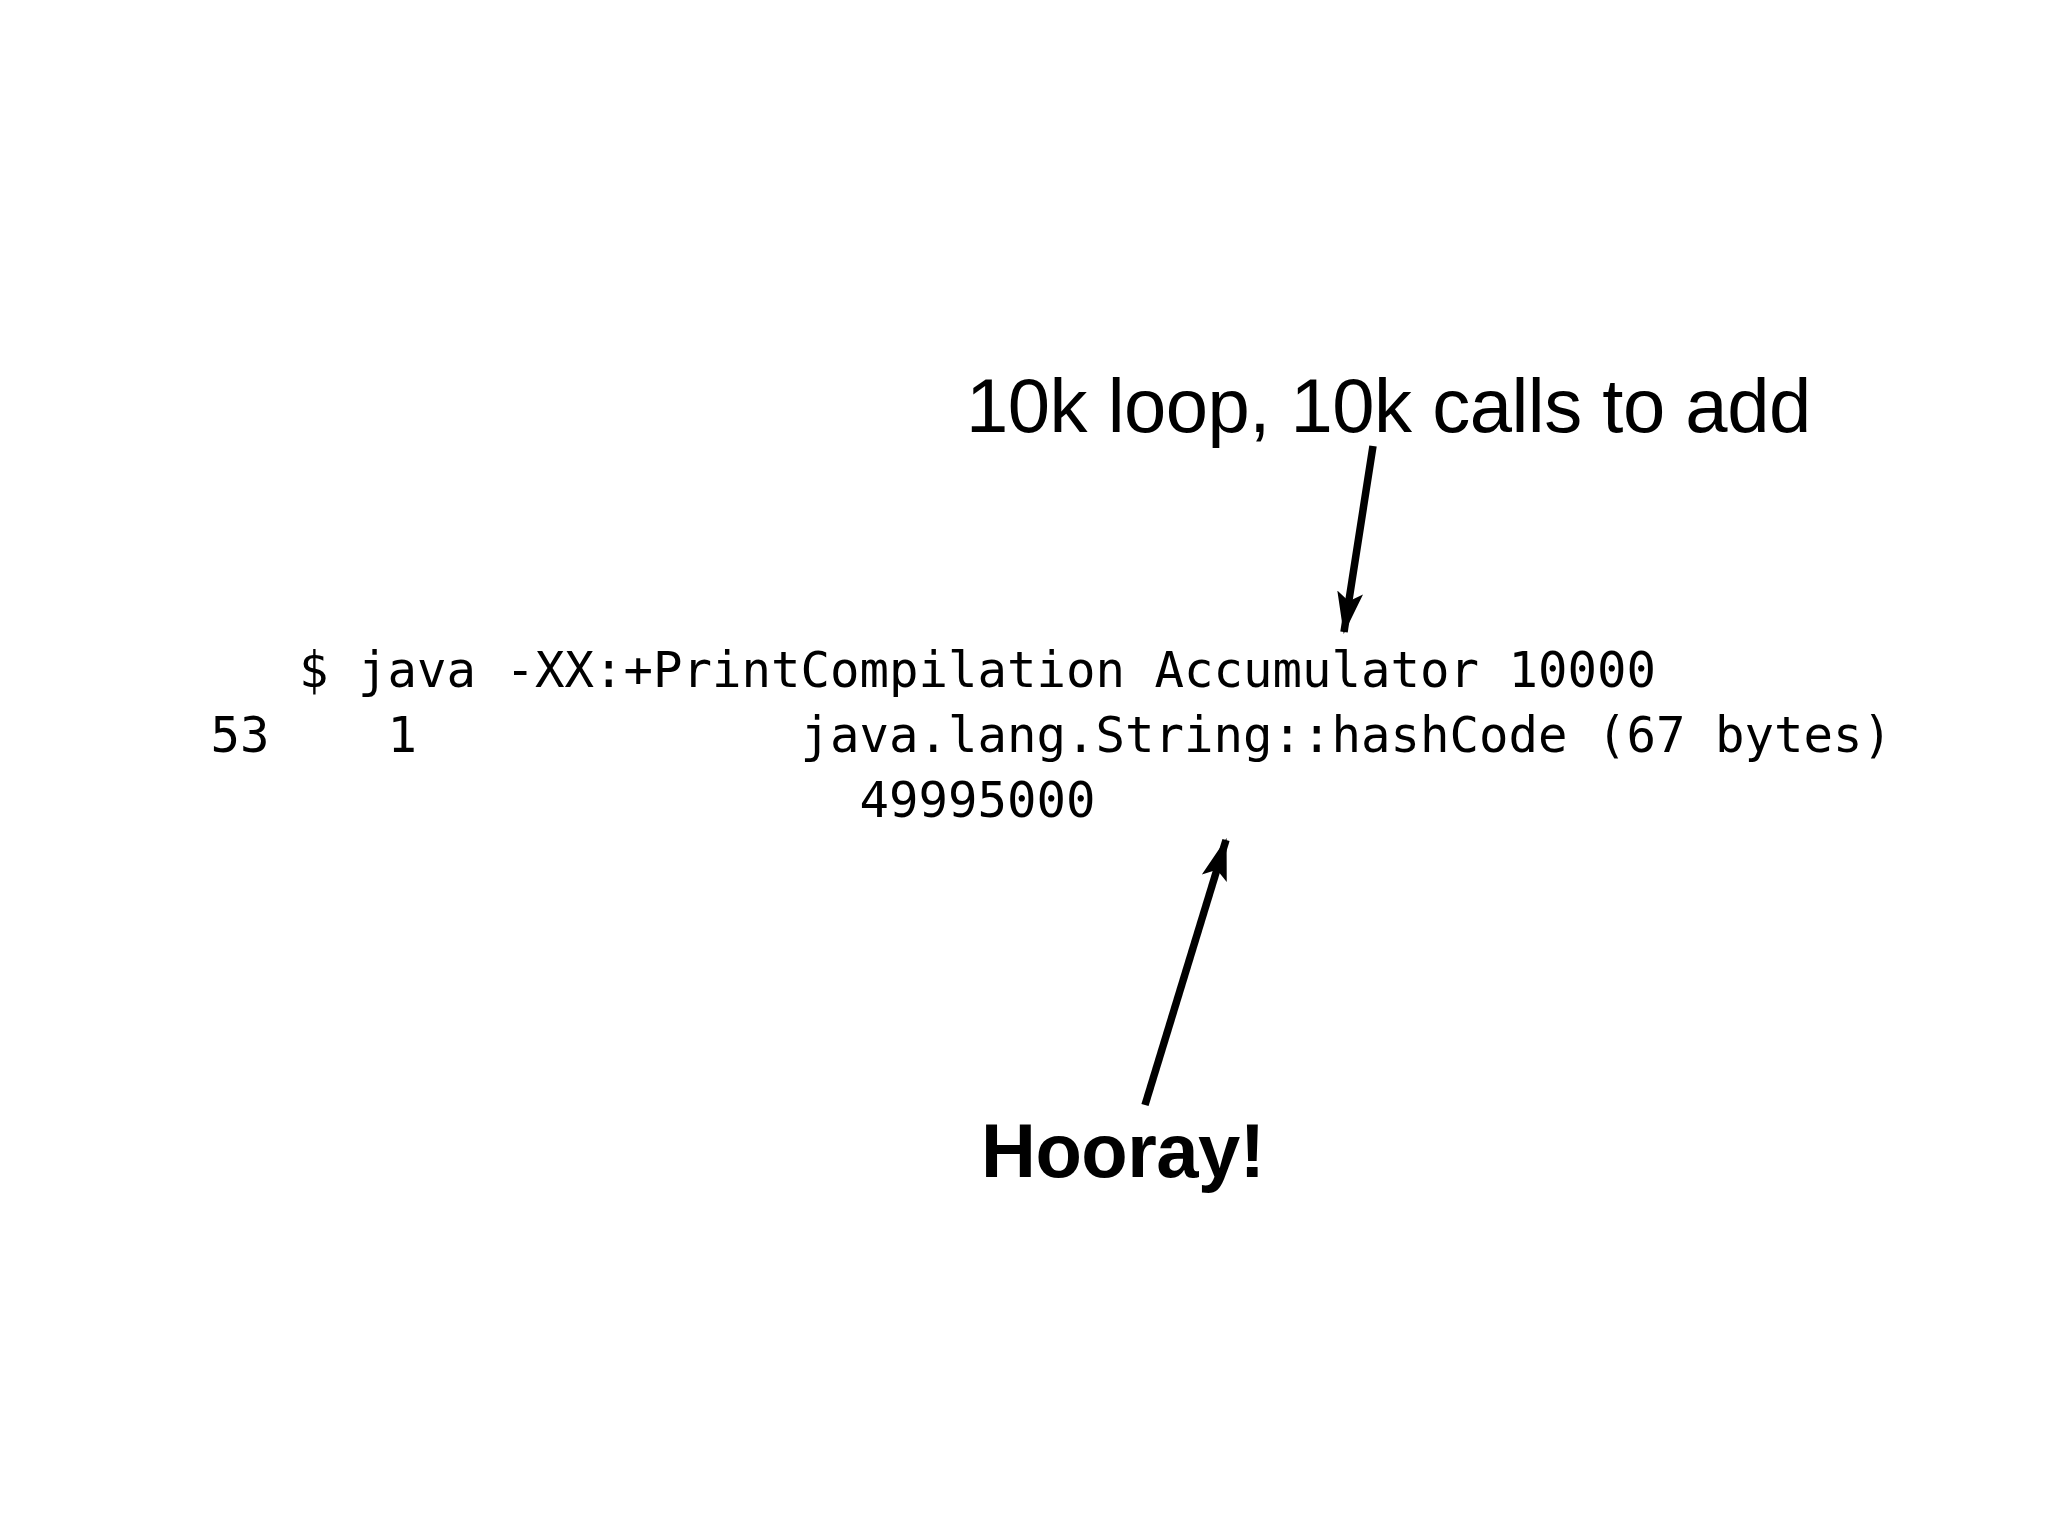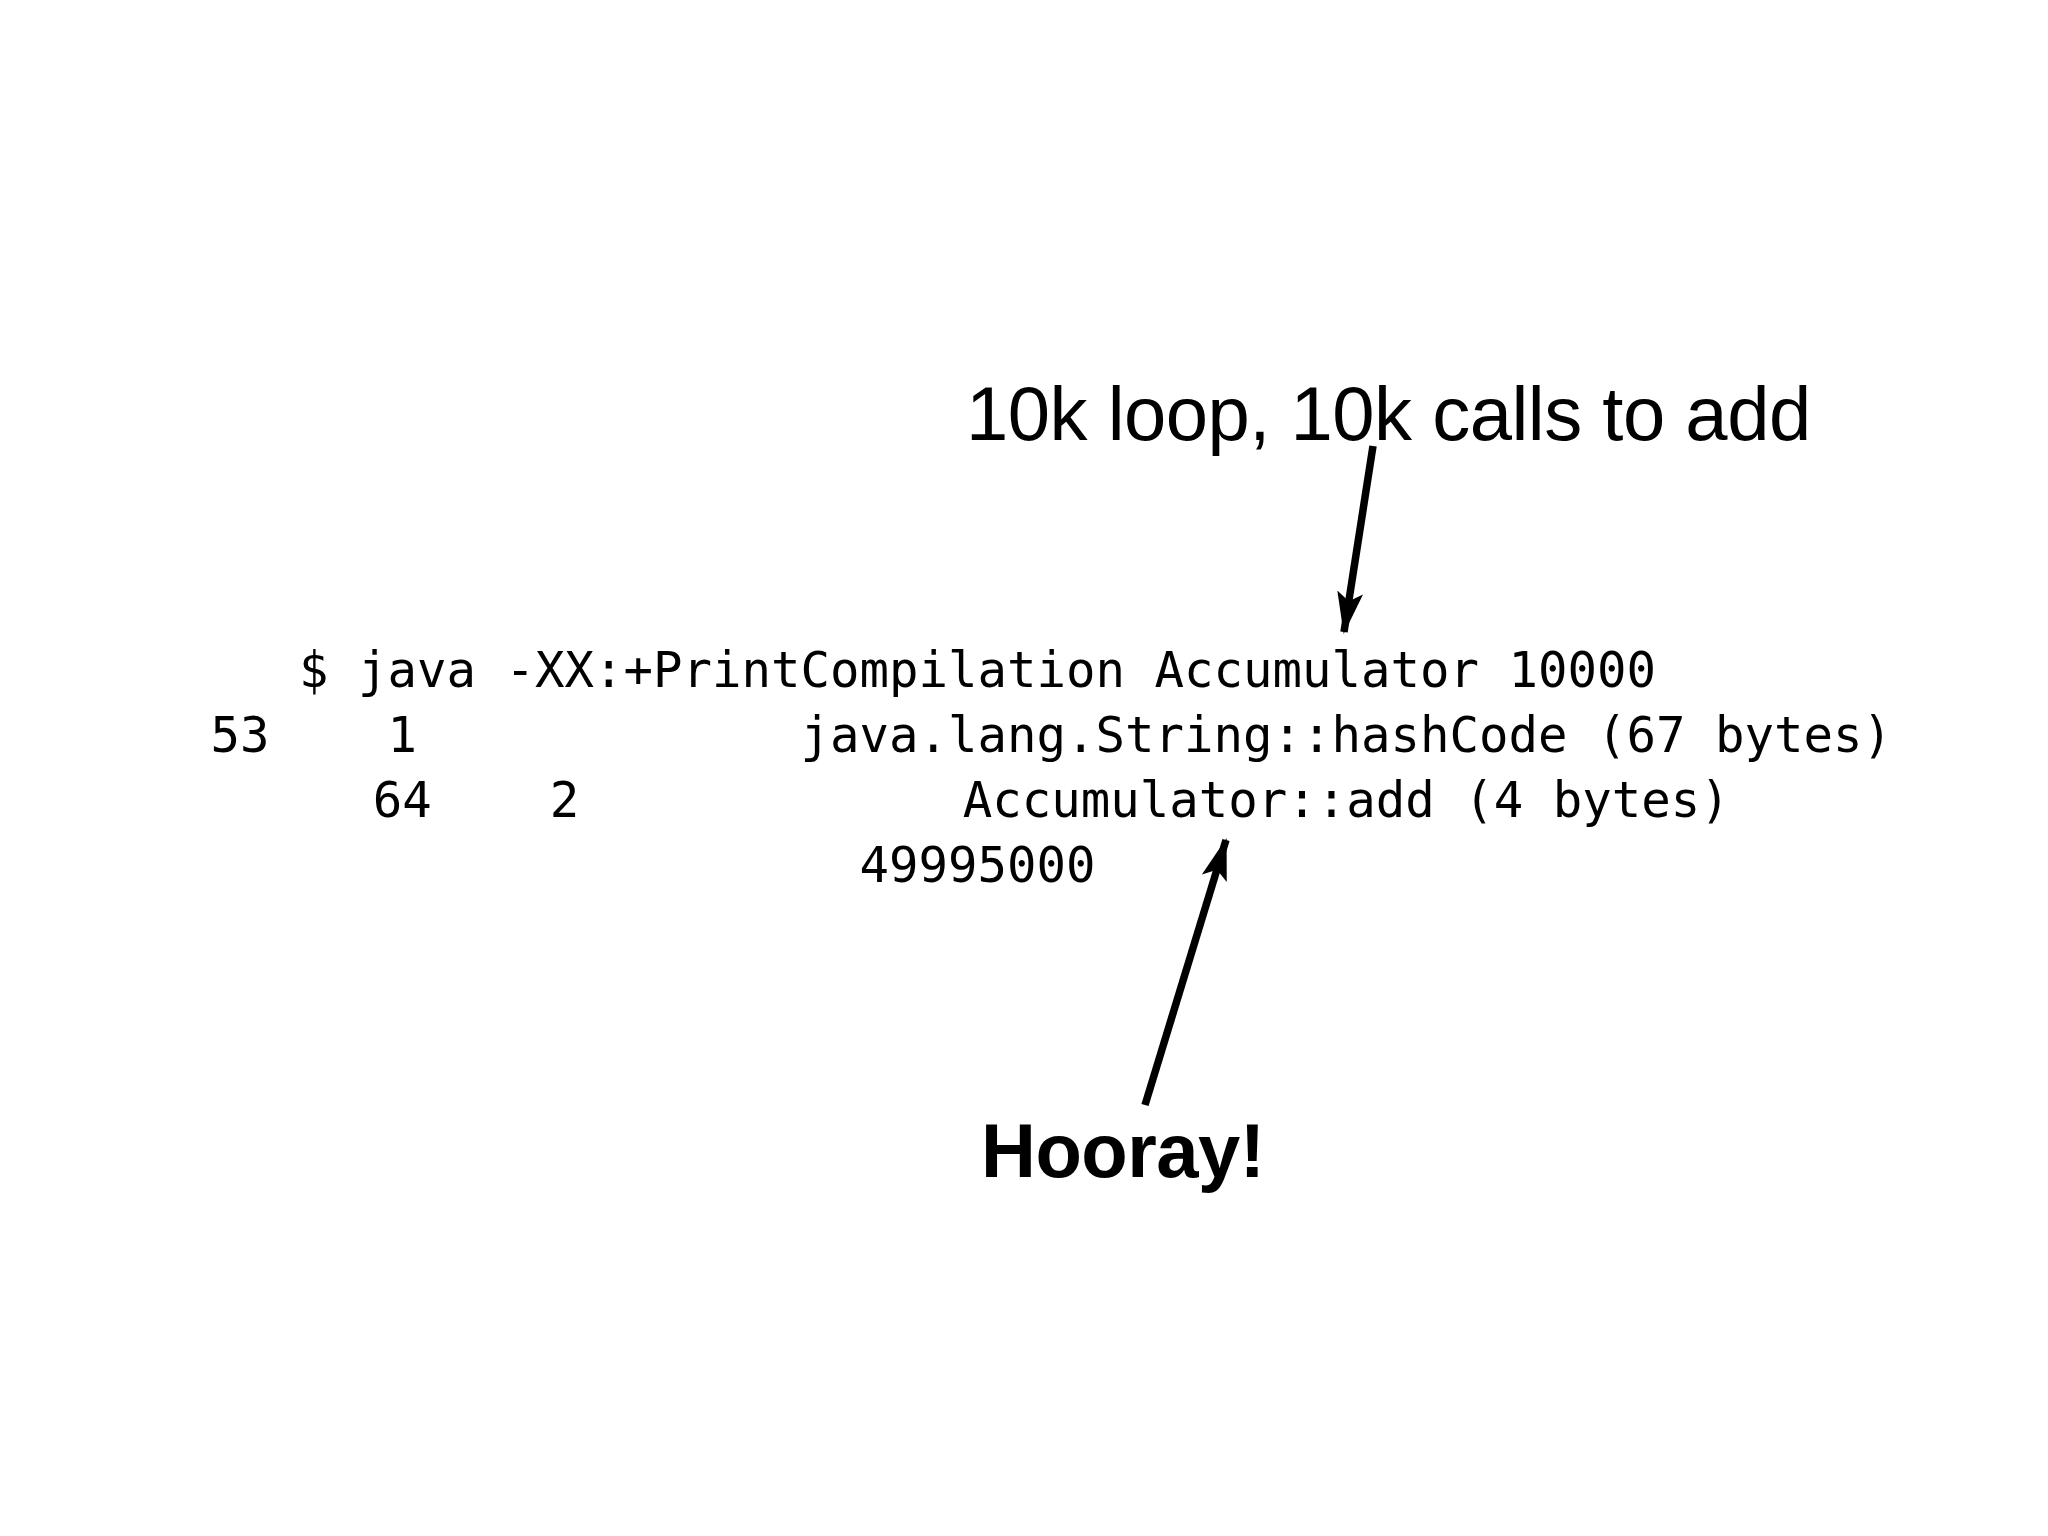--- a/index.html
+++ b/index.html
@@ -21,21 +21,20 @@
     font-family: "Liberation Sans", sans-serif;
     font-size: 76px;
     line-height: 1;
     letter-spacing: -0.5px;
     color: #000000;
     white-space: nowrap;
   }
   .callout-top {
     left: 966px;
     top: 368px;
-    margin-top: 8px;
   }
   .callout-bottom {
     left: 981px;
     top: 1113px;
     font-weight: bold;
   }
   .terminal {
     position: absolute;
     left: 63px;
     top: 638px;
@@ -60,21 +59,20 @@
 </head>
 <body>
 
 <div class="slide">
 
   <div class="callout callout-top">10k loop, 10k calls to add</div>
 
   <div class="terminal">
     <div class="code-line">$ java -XX:+PrintCompilation Accumulator 10000</div>
     <div class="code-line">     53    1             java.lang.String::hashCode (67 bytes)</div>
-    <div class="code-line">     64    2             Accumulator::add (4 bytes)</div>
     <div class="code-line">49995000</div>
   </div>
 
   <div class="callout callout-bottom">Hooray!</div>
 
   <svg class="arrow-layer" viewBox="0 0 2048 1536" xmlns="http://www.w3.org/2000/svg">
     <defs>
       <marker id="head" orient="auto" markerUnits="userSpaceOnUse" markerWidth="46" markerHeight="34" refX="40" refY="16">
         <polygon points="0,3 42,16 0,29 9,16" fill="#000000"></polygon>
       </marker>

